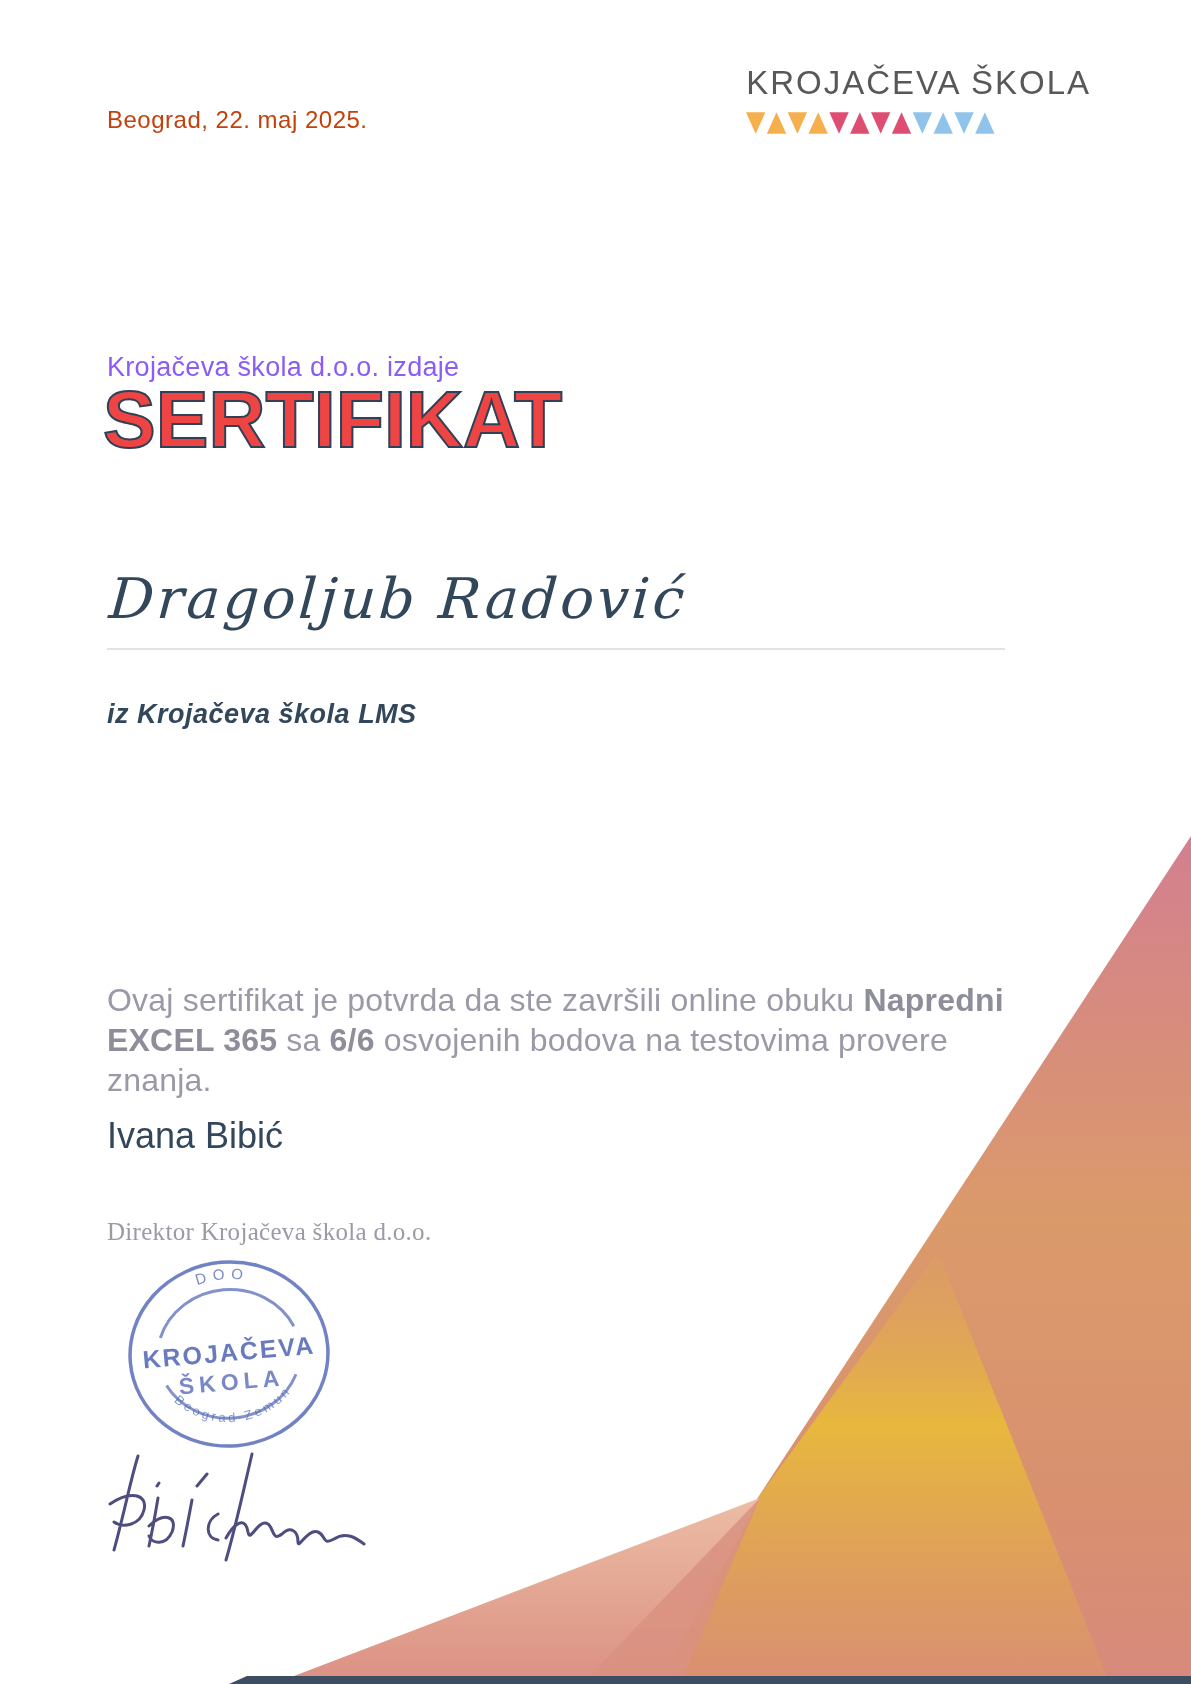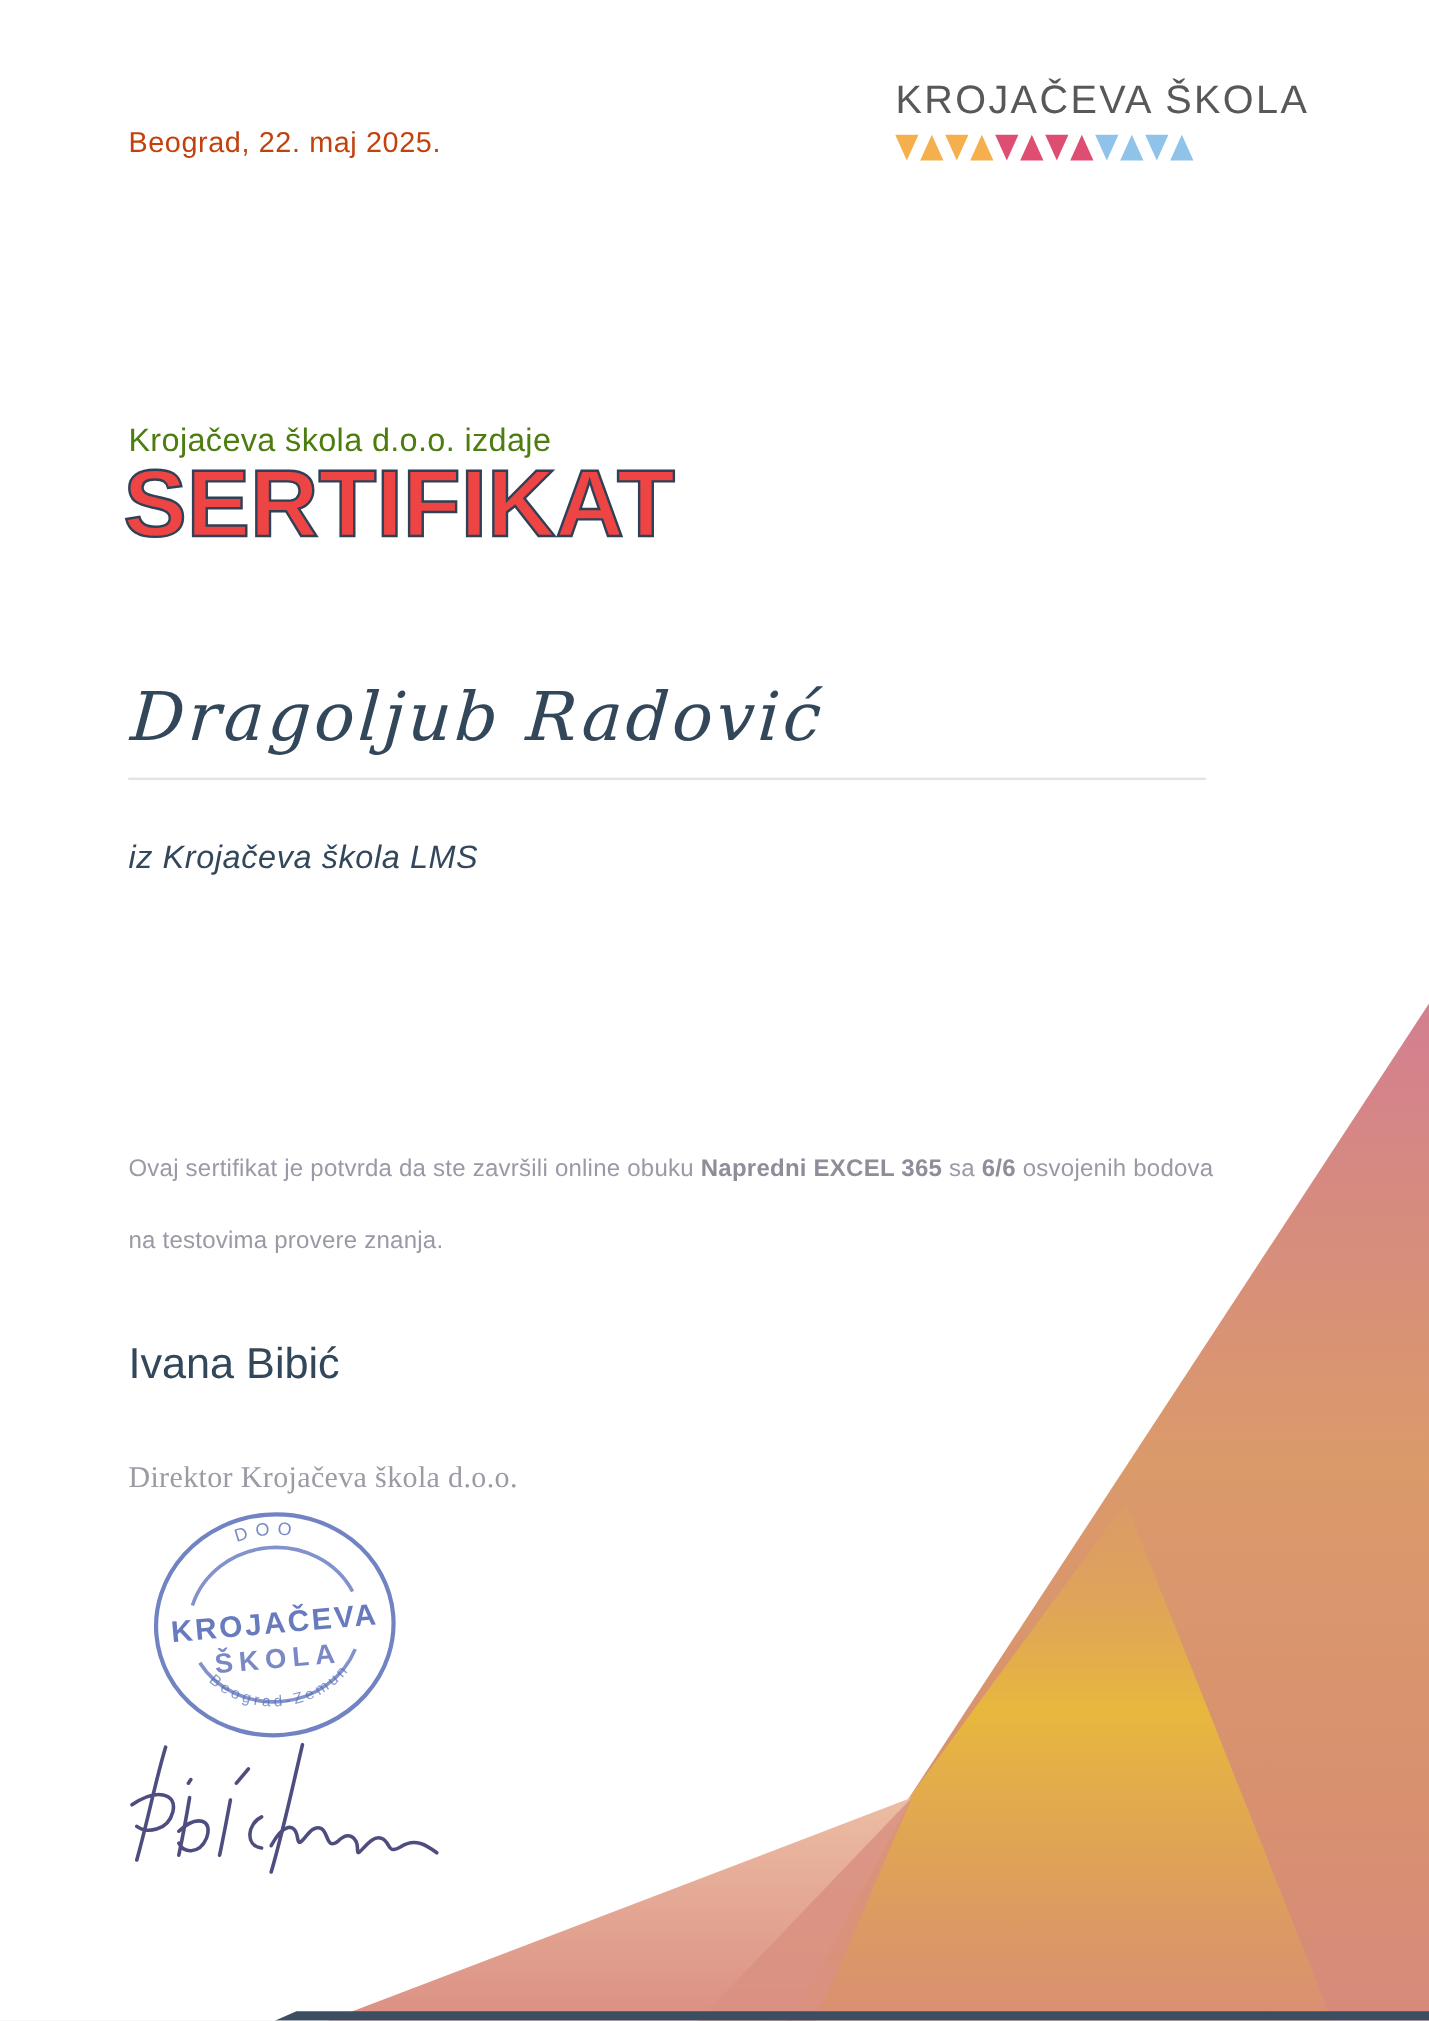--- a/index.html
+++ b/index.html
@@ -20,21 +20,21 @@
   }
   .logo{position:absolute;top:64px;right:100px;text-align:right;}
   .logo-name{
     font-size:33px;color:#58585a;letter-spacing:2px;font-weight:400;
     white-space:nowrap;
   }
   .logo-band{display:block;margin-top:9px;}
 
   .issuer-line{
     position:absolute;left:107px;top:352px;
-    font-size:27px;color:#4d7c0f;letter-spacing:0.3px;
+    font-size:27px;color:#8b5cf6;letter-spacing:0.3px;
   }
   .cert-title{
     position:absolute;left:103px;top:374px;margin:0;
     font-size:79px;font-weight:900;color:#ef4444;
     letter-spacing:0px;
     -webkit-text-stroke:2px #2e4156;
   }
 
   .recipient-name{
     position:absolute;left:107px;top:566px;
@@ -44,30 +44,30 @@
     transform:skewX(-4deg);transform-origin:left bottom;
     white-space:nowrap;
   }
   .name-underline{
     position:absolute;left:107px;top:648px;width:898px;height:2px;
     background:#e3e3e3;
   }
   .recipient-origin{
     position:absolute;left:107px;top:699px;
     font-style:italic;
-    font-size:27px;color:#33475b;letter-spacing:0.5px;
+    font-size:27px;color:#33475b;letter-spacing:0.5px;font-weight:bold;
   }
 
   .congrats-heading{
     position:absolute;left:107px;top:866px;margin:0;
     font-size:41px;font-weight:400;color:#3d5368;letter-spacing:0.5px;
   }
   .congrats-body{
-    position:absolute;left:107px;top:944px;width:905px;margin:0;
-    font-size:20px;color:#9a99a6;line-height:60px;letter-spacing:0.2px;
+    position:absolute;left:107px;top:980px;width:905px;margin:0;
+    font-size:32px;color:#9a99a6;line-height:40px;letter-spacing:0.2px;
   }
   .congrats-body .b{font-weight:700;color:#8e8e9b;}
 
   .signer-name{
     position:absolute;left:107px;top:1115px;
     font-size:36px;color:#33475b;
   }
   .signer-role{
     position:absolute;left:107px;top:1218px;
     font-size:25px;color:#9b9aa5;letter-spacing:0.3px;font-family:Liberation Serif, serif;

